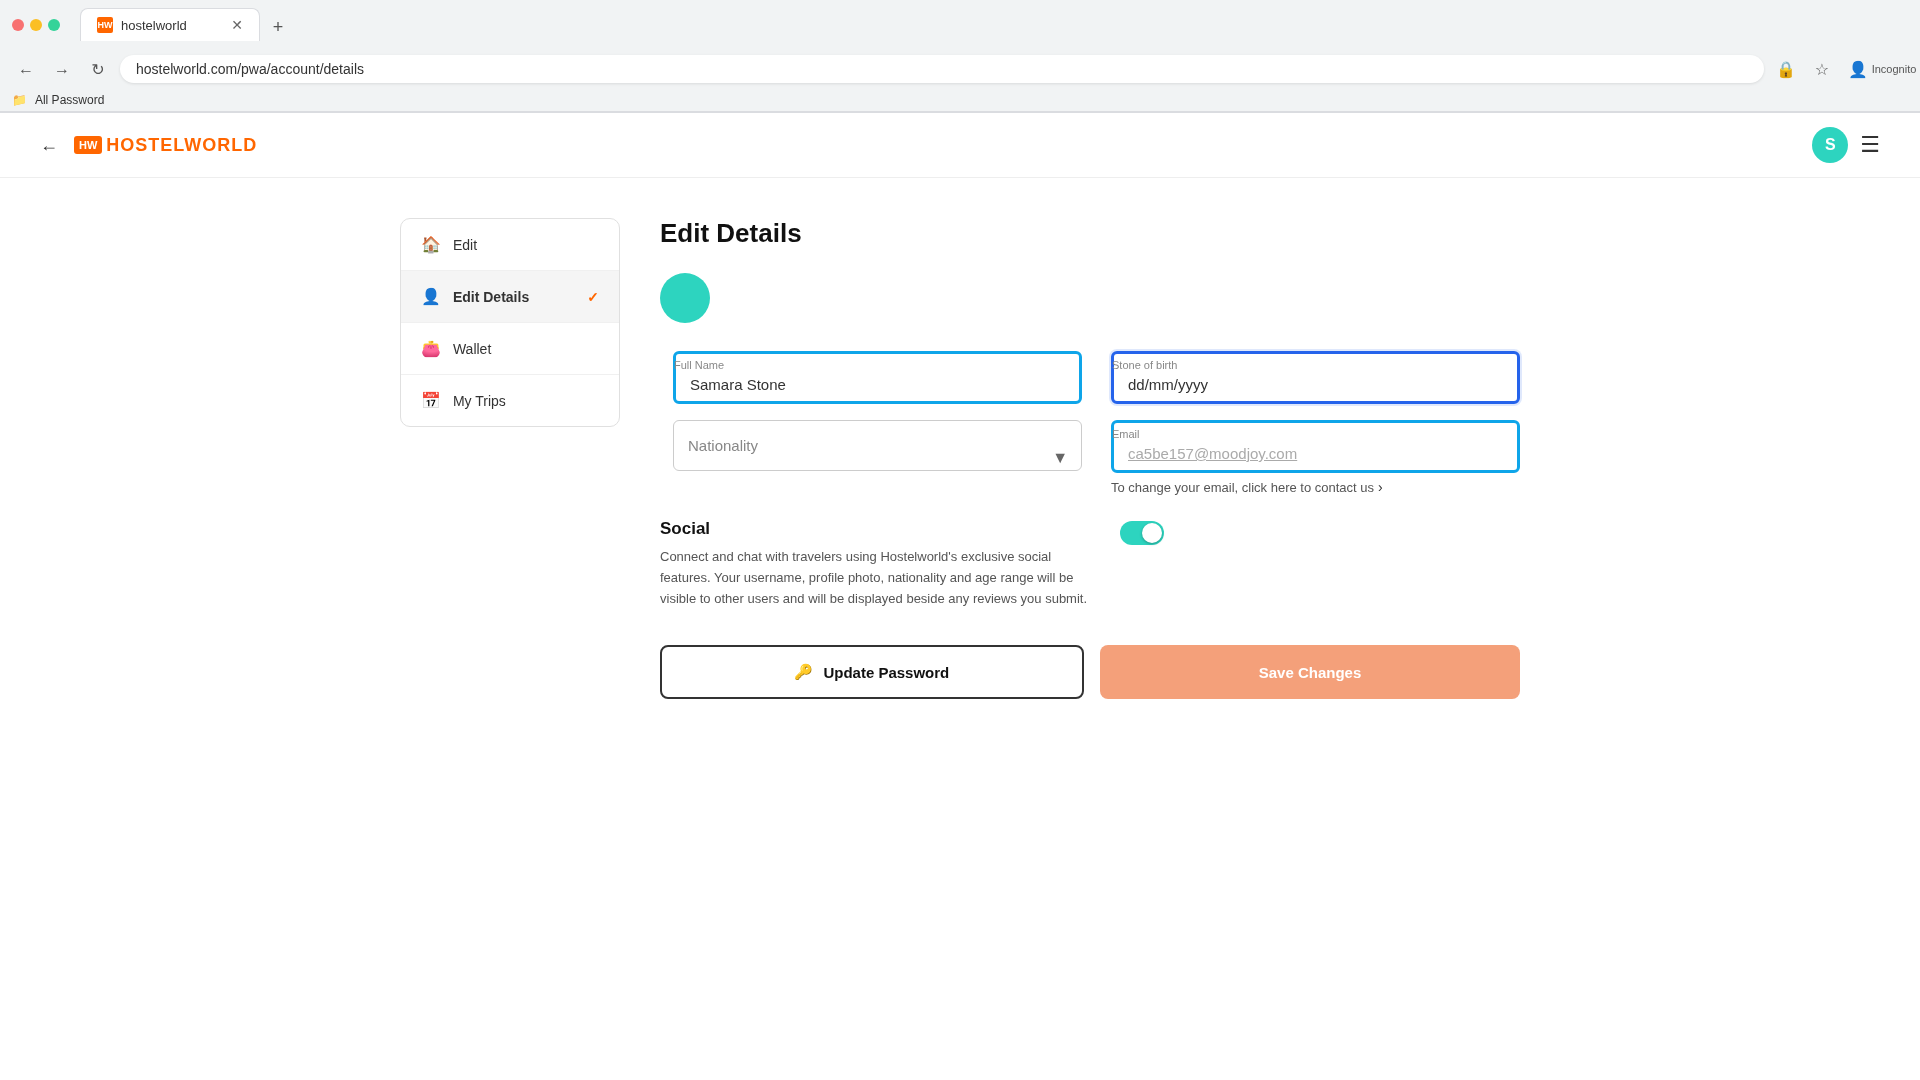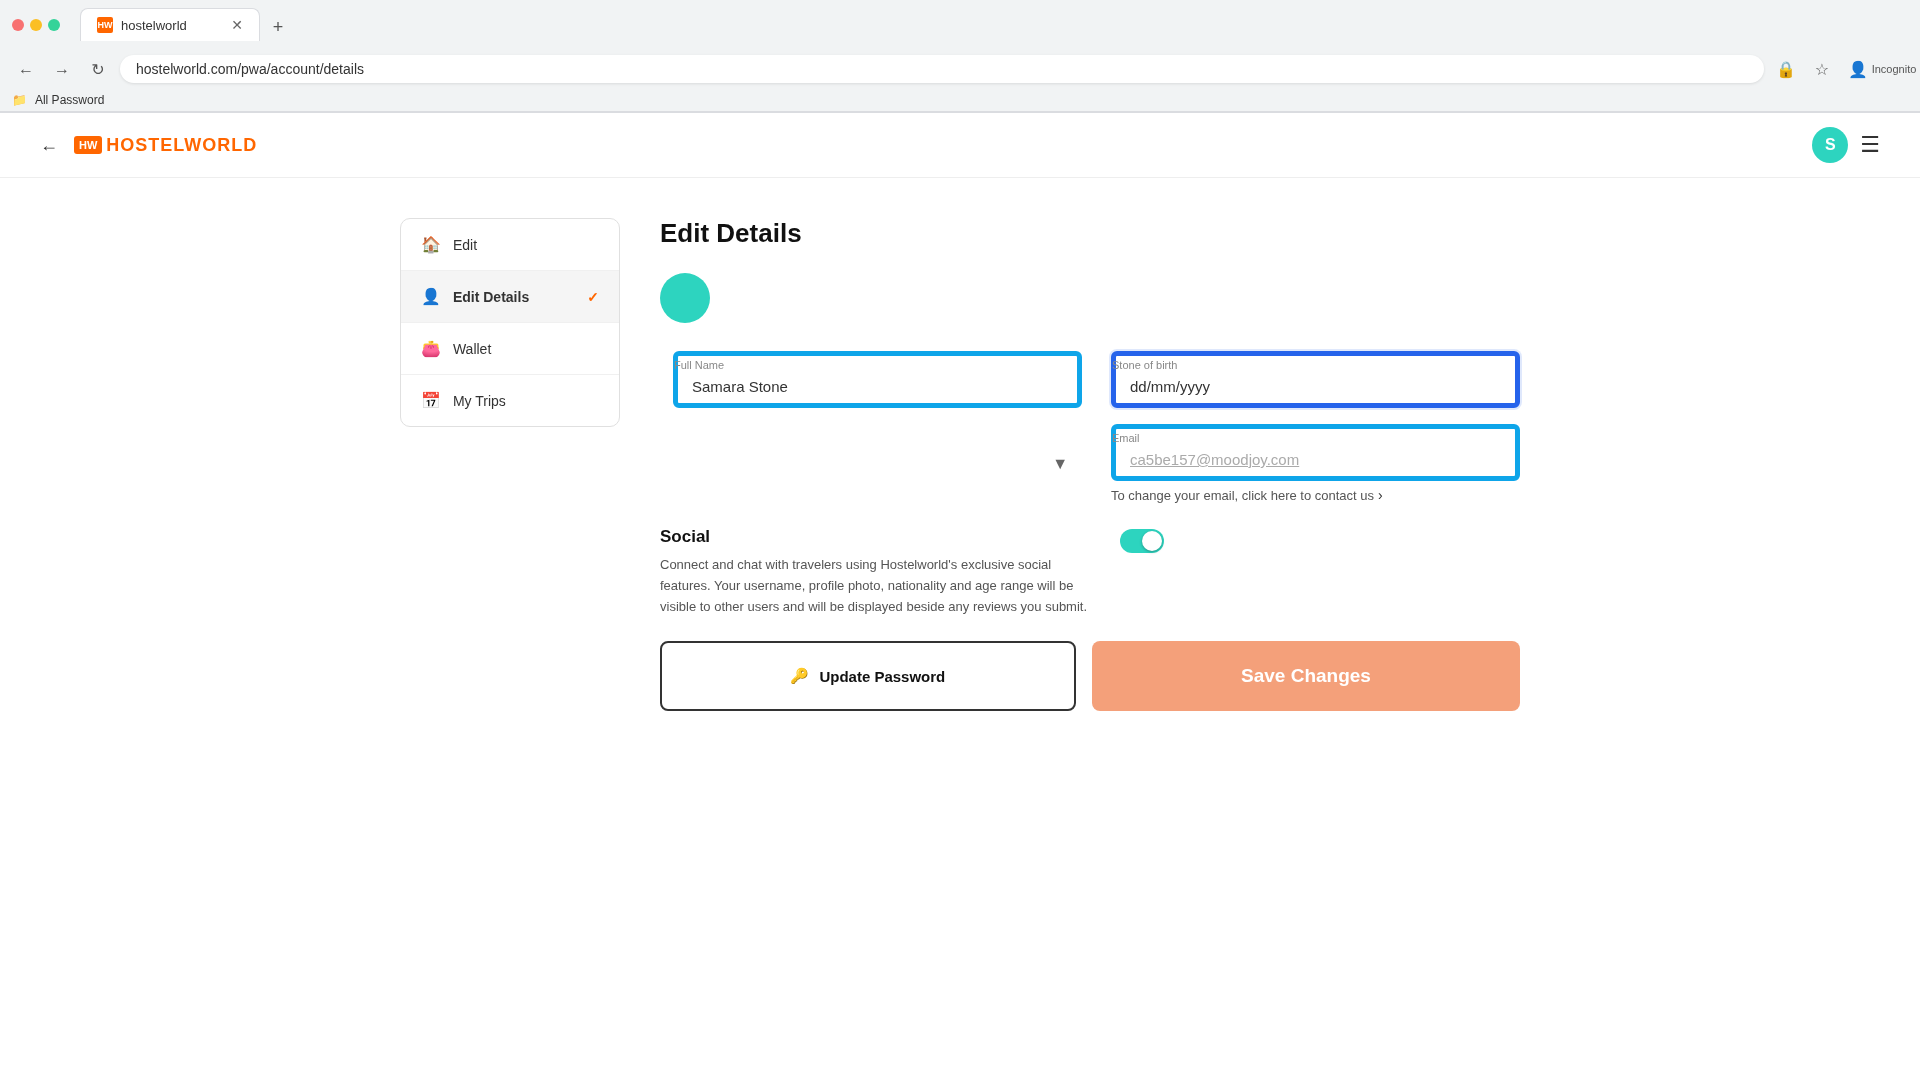--- a/index.html
+++ b/index.html
@@ -271,21 +271,21 @@
     .form-label {
       position: absolute;
       top: 8px;
       left: 14px;
       font-size: 11px;
       color: #888;
       pointer-events: none;
     }
     .form-input {
       width: 100%;
-      border: 5px solid #0ea5e9;
+      border: 3px solid #0ea5e9;
       border-radius: 6px;
       padding: 22px 14px 8px;
       font-size: 15px;
       color: #333;
       outline: none;
       background: #fff;
     }
     .form-input.dob-active {
       border-color: #2563eb;
       box-shadow: 0 0 0 2px rgba(37,99,235,0.15);
@@ -327,21 +327,21 @@
       cursor: pointer;
     }
     .email-link-arrow {
       color: #333;
       font-size: 14px;
     }
 
     
     .social-section {
       margin-top: 24px;
-      margin-bottom: 24px;
+      margin-bottom: 36px;
     }
     .social-title {
       font-size: 17px;
       font-weight: 700;
       color: #111;
       margin-bottom: 8px;
     }
     .social-desc {
       font-size: 13px;
       color: #555;
@@ -387,25 +387,25 @@
       font-weight: 600;
       cursor: pointer;
       display: flex;
       align-items: center;
       justify-content: center;
       gap: 10px;
       color: #111;
     }
     .btn-save {
       flex: 1;
-      padding: 24px;
+      padding: 16px;
       border: none;
       border-radius: 8px;
       background: #f4a07a;
-      font-size: 19px;
+      font-size: 15px;
       font-weight: 600;
       cursor: pointer;
       color: #fff;
     }
   </style>
 </head>
 <body>
 
 <div class="browser-chrome">
   <div class="browser-titlebar">
@@ -491,20 +491,23 @@
           <input class="form-input" type="text" value="Samara Stone" style="">
         </div>
         <div class="form-group">
           <label class="form-label">Stone of birth</label>
           <input class="form-input dob-active" type="text" value="dd/mm/yyyy" style="color: rgb(51, 51, 51);">
         </div>
       </div>
 
       <div class="form-row">
         <div class="form-group select-wrapper">
+          <select class="nationality-select">
+            <option value="">Nationality</option>
+          </select>
           <span class="select-arrow">▼</span>
         </div>
         <div class="form-group">
           <label class="form-label">Email</label>
           <input class="form-input" type="email" value="ca5be157@moodjoy.com" style="color: rgb(170, 170, 170); text-decoration: underline;">
           <div class="email-link">
             <span>To change your email, click here to contact us</span>
             <span class="email-link-arrow">›</span>
           </div>
         </div>

